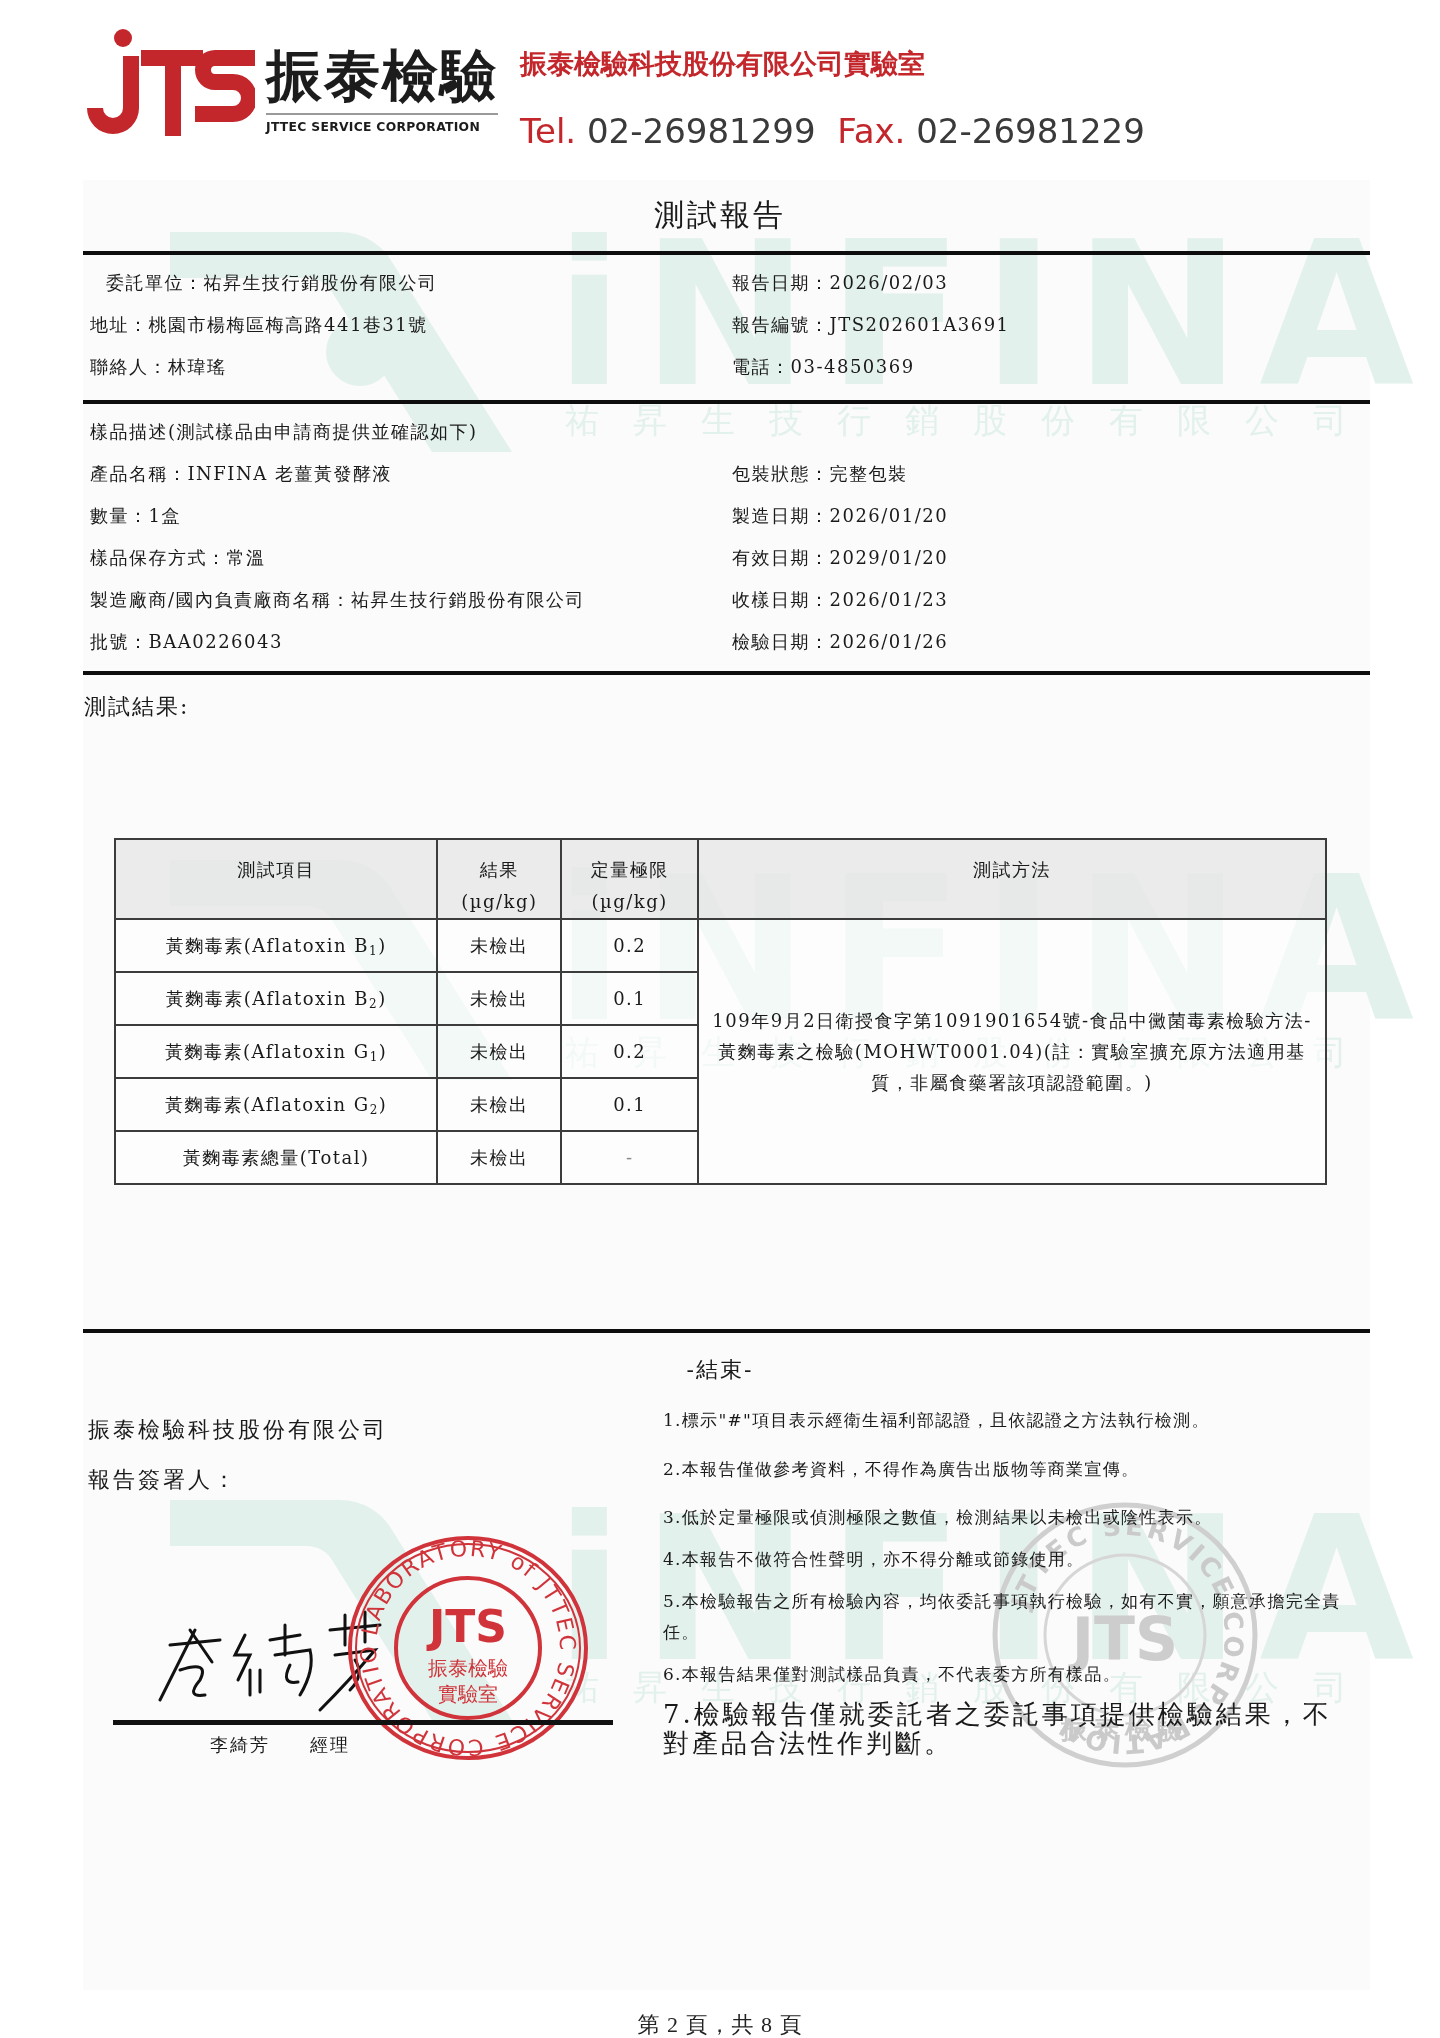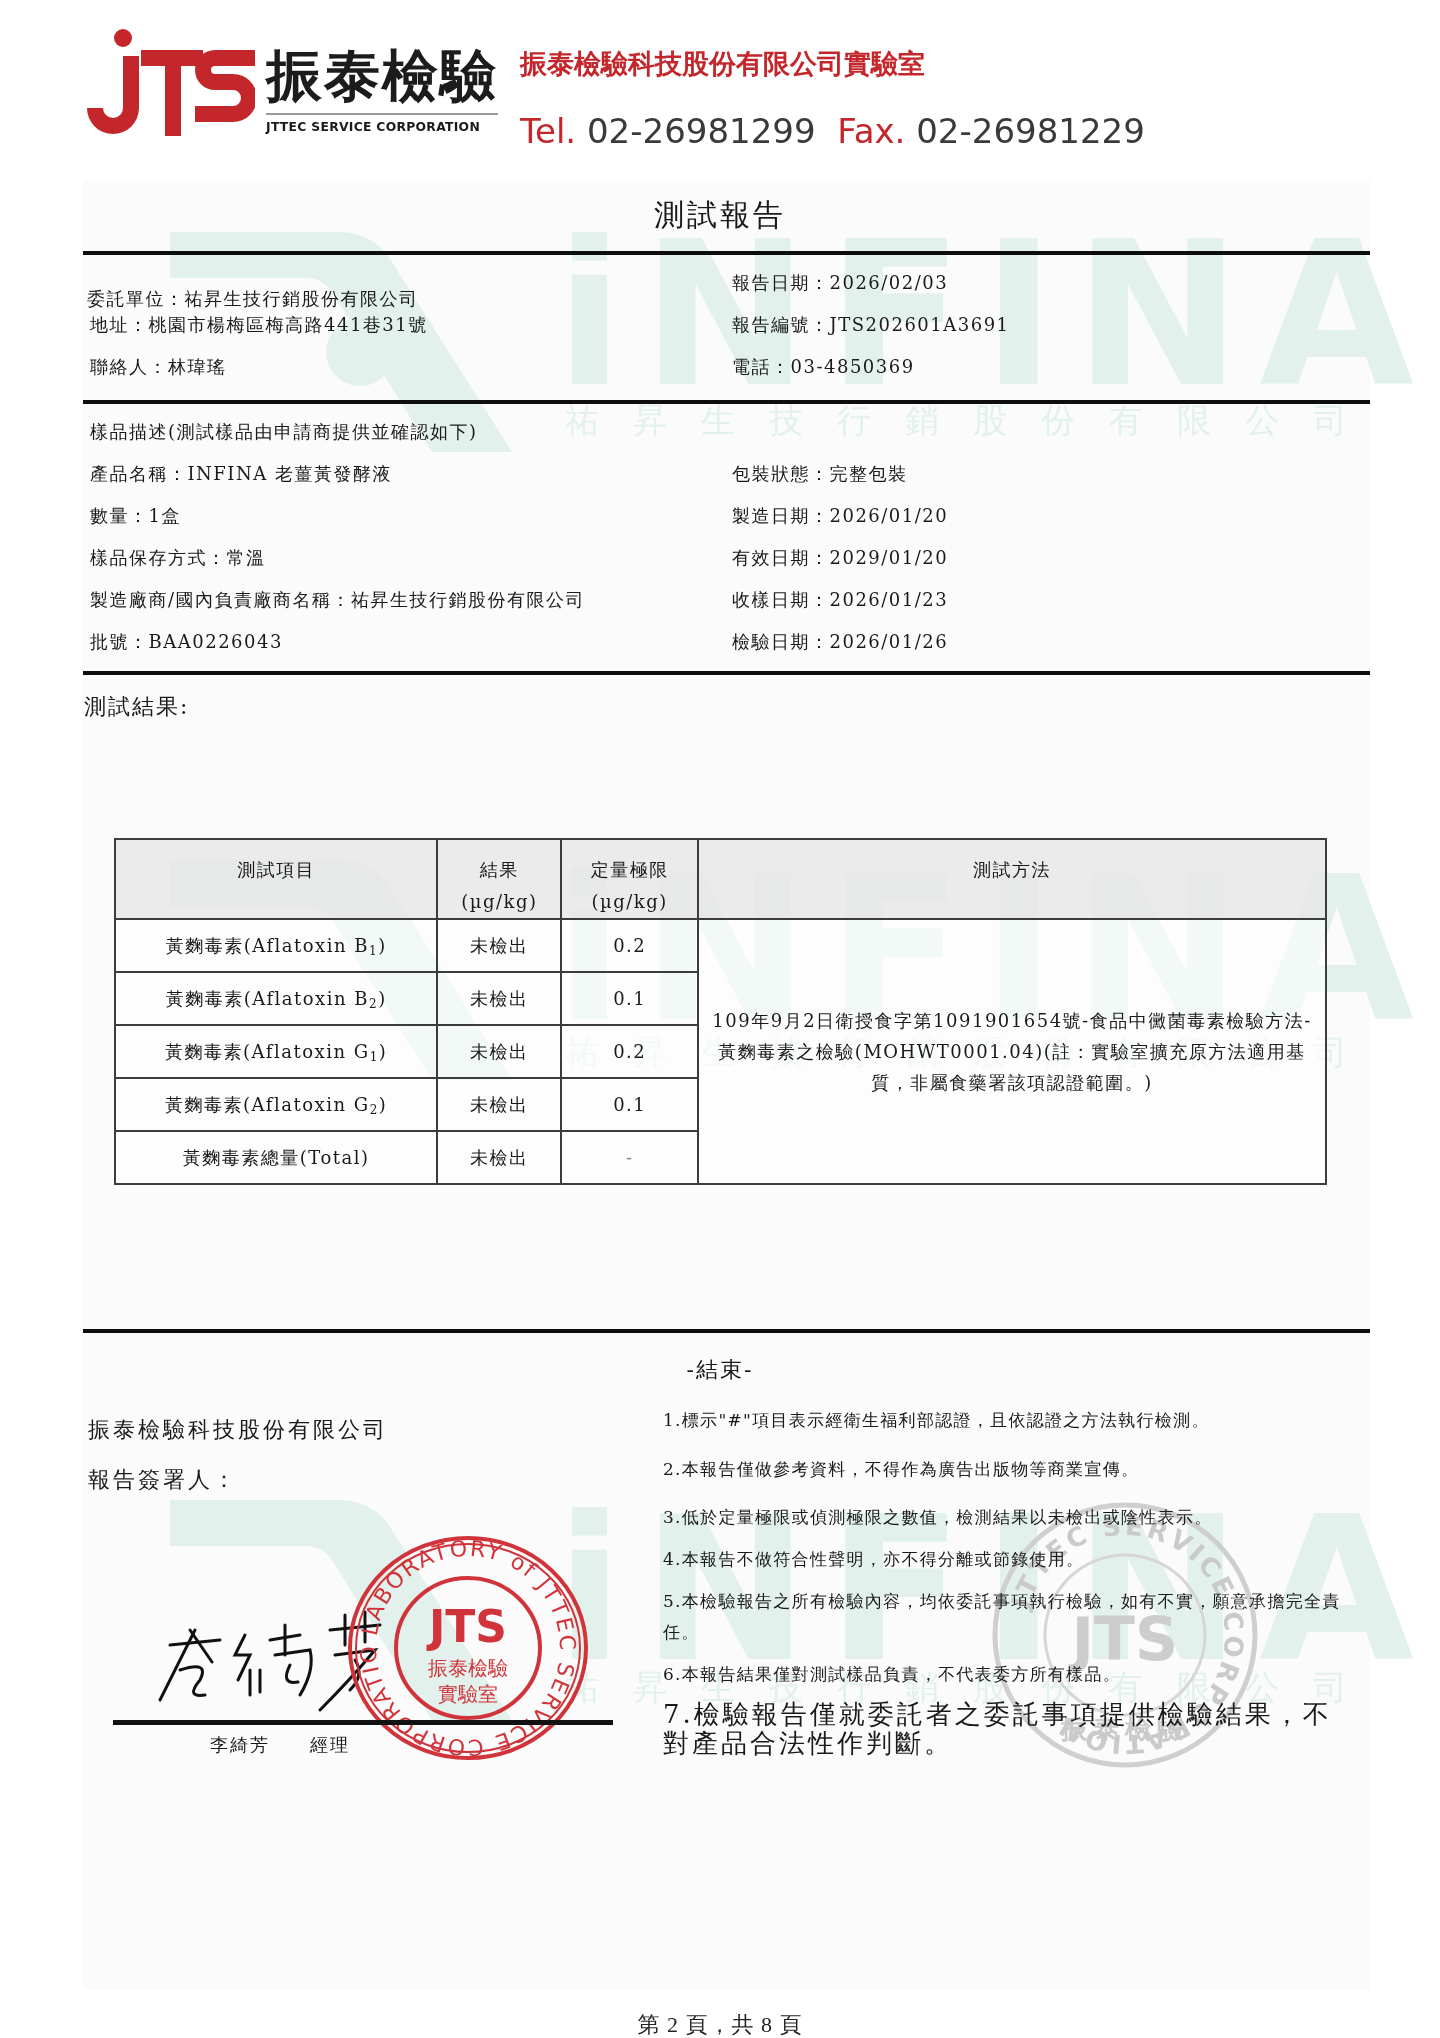--- a/index.html
+++ b/index.html
@@ -86,21 +86,21 @@
 
 <svg class="abs" style="left:170px;top:1500px;" width="400" height="220" viewBox="0 0 400 220">
   <path d="M0 0 h170 a60 60 0 0 1 52 30 l120 190 h-80 l-100 -160 a30 30 0 0 0 -26 -14 h-136 z" fill="#e3f1ed"></path>
 </svg>
 <div class="wm wm-word" style="left:555px;top:1490px;">iNFINA</div>
 <div class="wm wm-sub" style="left:565px;top:1665px;">祐昇生技行銷股份有限公司</div>
 
 <div class="title">測試報告</div>
 <div class="rule" style="top:251px;"></div>
 
-<div class="field" style="left:87px;top:272px;margin-top:16px;">
+<div class="field" style="left:106px;top:272px;">
   <span>委託單位：</span><span>祐昇生技行銷股份有限公司</span>
 </div>
 <div class="field" style="left:90px;top:314px;">
   <span>地址：</span><span>桃園市楊梅區梅高路441巷31號</span>
 </div>
 <div class="field" style="left:90px;top:356px;">
   <span>聯絡人：</span><span>林瑋瑤</span>
 </div>
 <div class="field" style="left:732px;top:272px;">
   <span>報告日期：</span><span>2026/02/03</span>

